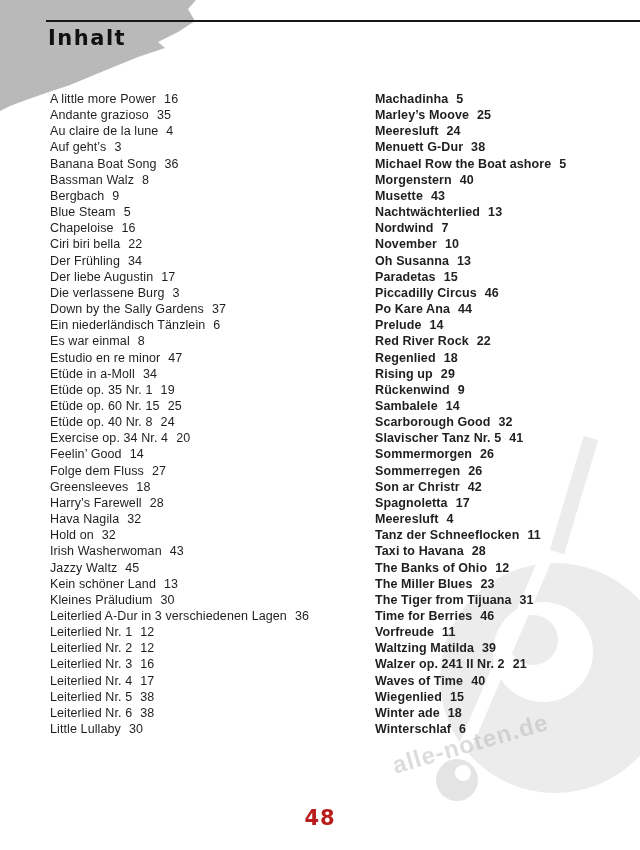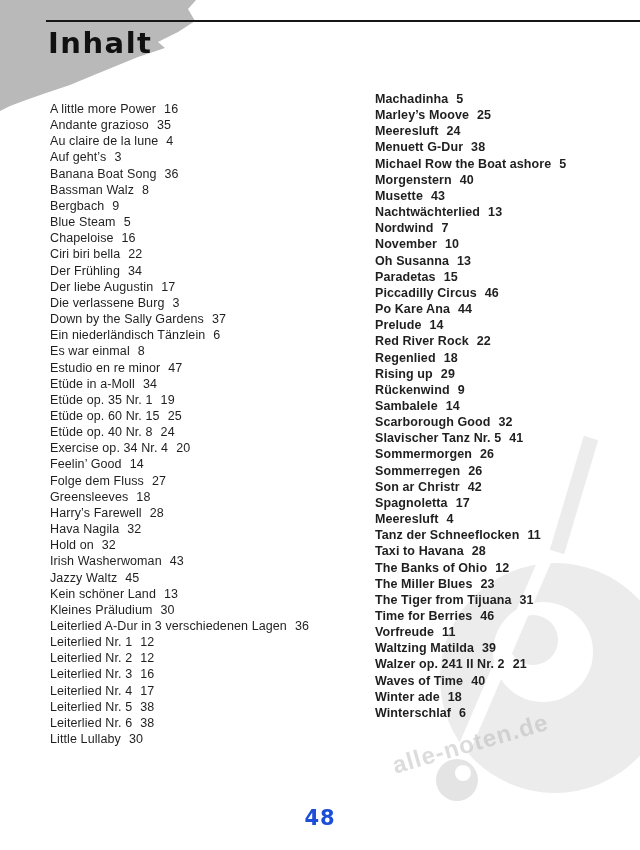--- a/index.html
+++ b/index.html
@@ -17,51 +17,51 @@
 
   
   .rule {
     position:absolute; left:46px; top:20px; width:594px; height:2px;
     background:#161616; z-index:3;
   }
 
   .page-title {
     position:absolute; left:48px; top:26px; z-index:4;
     font-family:"DejaVu Sans", sans-serif;
-    font-size:29px; font-weight:bold; color:#111;
+    font-size:21px; font-weight:bold; color:#111;
     letter-spacing:1.5px;
   }
 
   
   .watermark { position:absolute; left:385px; top:430px; width:255px; height:420px; z-index:0; overflow:visible; }
   .watermark-text {
     position:absolute; left:393px; top:752px; z-index:0;
     font-size:24px; font-weight:bold;
     color:rgba(178,178,178,0.45);
     transform:rotate(-16deg);
     transform-origin:left center;
     letter-spacing:1px;
     white-space:nowrap;
   }
 
   
   .toc-col { position:absolute; top:91px; z-index:2; }
-  #toc-left  { left:50px;margin-top:10px; }
+  #toc-left  { left:50px; }
   #toc-right { left:375px;font-weight:bold; }
   .toc-row {
     font-size:12.5px; line-height:16.15px; color:#1f1f1f;
     white-space:nowrap; letter-spacing:0.1px;
   }
   .toc-row .p { margin-left:8px; }
 
   .page-number {
     position:absolute; left:0; right:0; top:806px; z-index:2;
     text-align:center;
     font-family:"DejaVu Sans", sans-serif;
-    font-size:21px; font-weight:bold; color:#1d4ed8;
+    font-size:21px; font-weight:bold; color:#b91c1c;
     letter-spacing:1px;
   }
 </style>
 </head>
 <body>
 
 <div class="page">
 
   <svg class="header-shape" width="225" height="118" viewBox="0 0 225 118">
     <polygon fill="#b9b9b9" points="0,0 196,0 188,9 195,21 178,32 158,42 165,48 138,57 116,66 94,75 70,85 46,93 26,100 10,106 0,111"></polygon>
@@ -161,19 +161,20 @@
       <div class="toc-row"><span class="t">Tanz der Schneeflocken</span><span class="p">11</span></div>
       <div class="toc-row"><span class="t">Taxi to Havana</span><span class="p">28</span></div>
       <div class="toc-row"><span class="t">The Banks of Ohio</span><span class="p">12</span></div>
       <div class="toc-row"><span class="t">The Miller Blues</span><span class="p">23</span></div>
       <div class="toc-row"><span class="t">The Tiger from Tijuana</span><span class="p">31</span></div>
       <div class="toc-row"><span class="t">Time for Berries</span><span class="p">46</span></div>
       <div class="toc-row"><span class="t">Vorfreude</span><span class="p">11</span></div>
       <div class="toc-row"><span class="t">Waltzing Matilda</span><span class="p">39</span></div>
       <div class="toc-row"><span class="t">Walzer op. 241 II Nr. 2</span><span class="p">21</span></div>
       <div class="toc-row"><span class="t">Waves of Time</span><span class="p">40</span></div>
+      <div class="toc-row"><span class="t">Wiegenlied</span><span class="p">15</span></div>
       <div class="toc-row"><span class="t">Winter ade</span><span class="p">18</span></div>
       <div class="toc-row"><span class="t">Winterschlaf</span><span class="p">6</span></div>
     </div>
 
   <div class="page-number">48</div>
 
 </div>
 
 </body></html>

